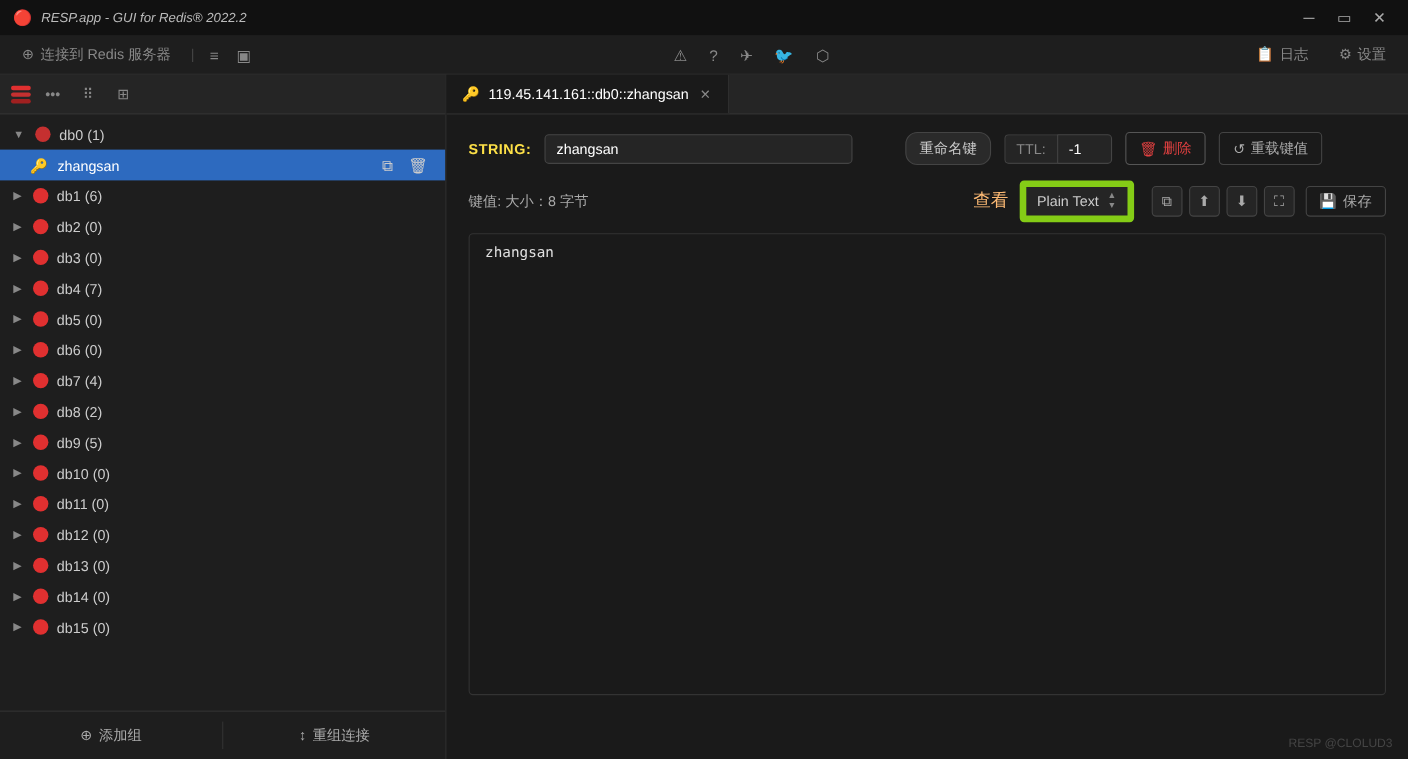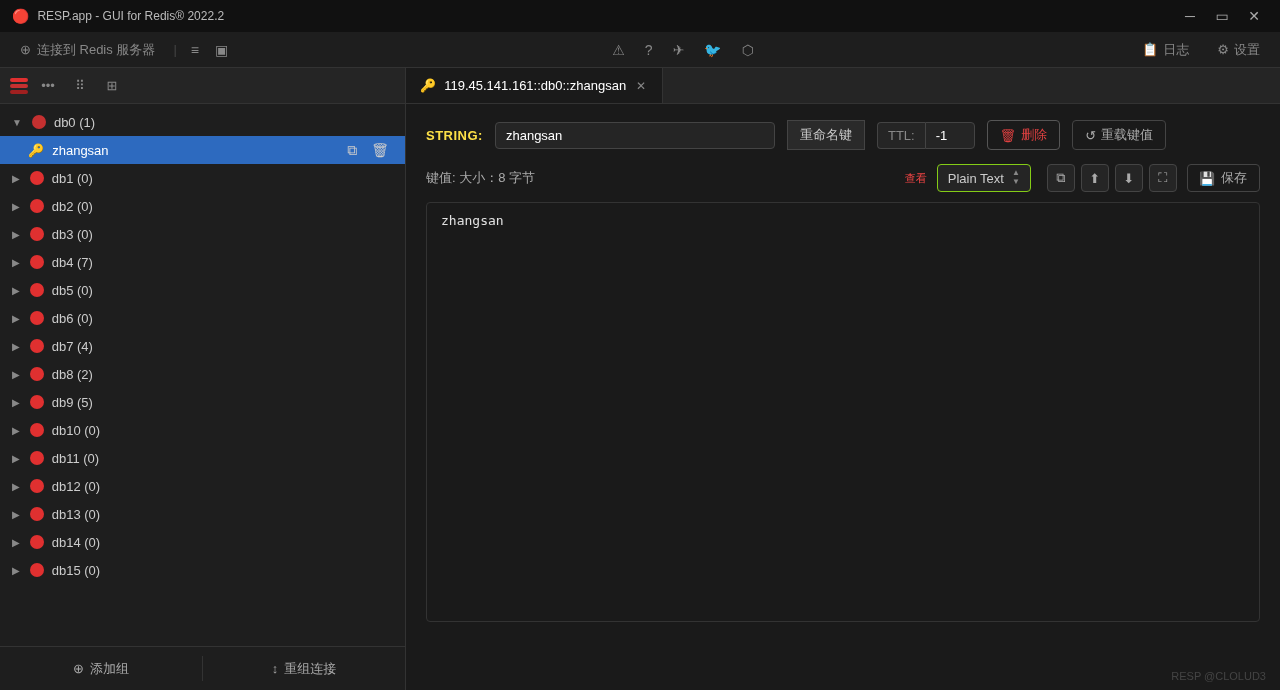--- a/index.html
+++ b/index.html
@@ -25,20 +25,21 @@
       user-select: none;
     }
     .titlebar-icon {
       margin-right: 8px;
       font-size: 14px;
     }
     .titlebar-title {
       flex: 1;
       font-size: 12px;
       color: #bbb;
+      font-style: italic;
     }
     .titlebar-controls {
       display: flex;
       gap: 4px;
     }
     .titlebar-btn {
       width: 28px;
       height: 28px;
       display: flex;
       align-items: center;
@@ -288,29 +289,30 @@
       color: #fff;
       padding: 5px 10px;
       border-radius: 4px;
       font-size: 13px;
       width: 280px;
       outline: none;
     }
 
     .btn {
       padding: 5px 12px;
-      border-radius: 0;
+      border-radius: 11px;
       border: 1px solid #444;
       background: #2a2a2a;
       color: #ccc;
       cursor: pointer;
       font-size: 13px;
       display: flex;
       align-items: center;
       gap: 5px;
+      margin-left: 36px;
     }
 
     .ttl-group {
       display: flex;
       align-items: center;
       gap: 0;
     }
     .ttl-label {
       background: #252525;
       border: 1px solid #444;
@@ -363,26 +365,26 @@
       gap: 10px;
       margin-bottom: 10px;
     }
     .value-size-label {
       color: #aaa;
       font-size: 13px;
       text-align: right;
     }
     .value-view-label {
       margin-left: auto;
-      color: #ef4444;
-      font-size: 11px;
+      color: #fdba74;
+      font-size: 16px;
     }
     .plain-text-btn {
       background: #252525;
-      border: 1px solid #84cc16;
+      border: 6px solid #84cc16;
       color: #ccc;
       padding: 4px 10px;
       border-radius: 4px;
       cursor: pointer;
       font-size: 13px;
       display: flex;
       align-items: center;
       gap: 6px;
     }
     .spinner-arrows {
@@ -538,21 +540,21 @@
         <span>zhangsan</span>
         <div class="item-actions">
           <span class="action-btn">⧉</span>
           <span class="action-btn">🗑</span>
         </div>
       </div>
 
       <div class="db-item">
         <span class="chevron">▶</span>
         <span class="db-icon"></span>
-        <span>db1  (0)</span>
+        <span>db1  (6)</span>
       </div>
       <div class="db-item">
         <span class="chevron">▶</span>
         <span class="db-icon"></span>
         <span>db2  (0)</span>
       </div>
       <div class="db-item">
         <span class="chevron">▶</span>
         <span class="db-icon"></span>
         <span>db3  (0)</span>

